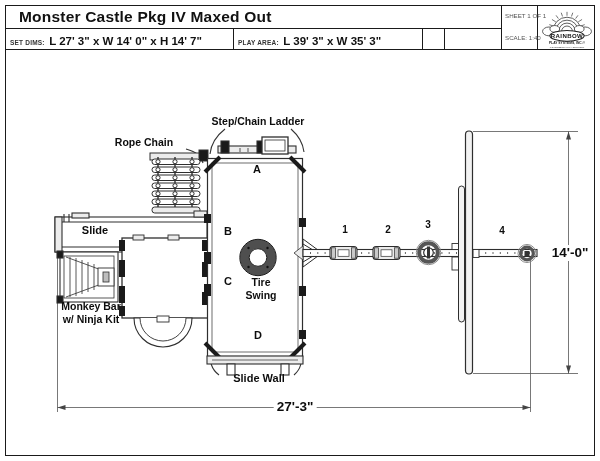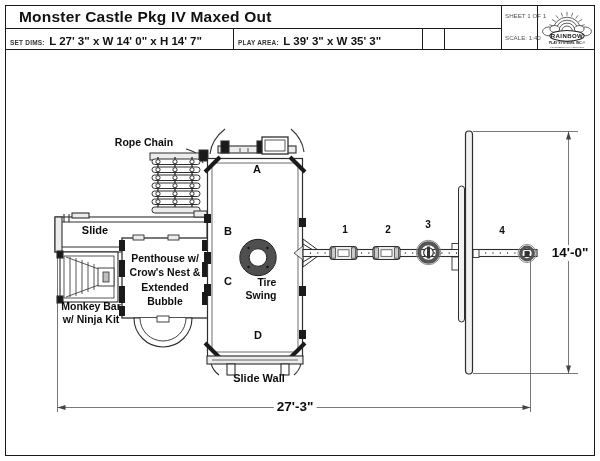--- a/index.html
+++ b/index.html
@@ -256,36 +256,31 @@
         <ellipse cx="16" cy="24.5" rx="5" ry="3.5"></ellipse>
       <ellipse cx="47" cy="27" rx="6.5" ry="4.5"></ellipse>
         <ellipse cx="41" cy="24.5" rx="5" ry="3.5"></ellipse>
     </g>
     <ellipse cx="28.5" cy="31.5" rx="17.5" ry="5.5" fill="#fff" stroke="#222" stroke-width="1.1"></ellipse>
     <text x="28.5" y="33.8" text-anchor="middle" font-size="6.2" font-weight="bold" fill="#111" font-family="Liberation Sans, sans-serif" letter-spacing="0.4">RAINBOW</text>
     <text x="28.5" y="40.3" text-anchor="middle" font-size="3.4" font-weight="bold" fill="#222" font-family="Liberation Sans, sans-serif">PLAY SYSTEMS, INC.®</text>
     <text x="28.5" y="43.5" text-anchor="middle" font-size="2" fill="#333" font-family="Liberation Sans, sans-serif">THE RESIDENTIAL PLAY EQUIPMENT</text>
   </svg>
 
+  <div class="lbl fs105" style="left:258px;top:115px;">Step/Chain Ladder</div>
   <div class="lbl fs105" style="left:144px;top:136px;">Rope Chain</div>
   <div class="lbl fs11" style="left:81px;top:224px;padding-left:28px;">Slide</div>
 
-  <div class="lbl fs105" style="left:165px;top:251px;line-height:1.37;">
-    <div>Penthouse w/</div>
-    <div>Crow's Nest &amp;</div>
-    <div>Extended</div>
-    <div>Bubble</div>
-  </div>
 
   <div class="lbl fs105" style="left:91px;top:300px;">
     <div>Monkey Bar</div>
     <div>w/ Ninja Kit</div>
   </div>
 
-  <div class="lbl fs105" style="left:261px;top:276px;text-align:right;">
+  <div class="lbl fs105" style="left:261px;top:276px;">
     <div>Tire</div>
     <div>Swing</div>
   </div>
 
   <div class="lbl fs11" style="left:259px;top:372px;">Slide Wall</div>
 
   <div class="lbl fs11" style="left:257px;top:163px;">A</div>
   <div class="lbl fs11" style="left:228px;top:225px;">B</div>
   <div class="lbl fs11" style="left:228px;top:275px;">C</div>
   <div class="lbl fs11" style="left:258px;top:329px;">D</div>

